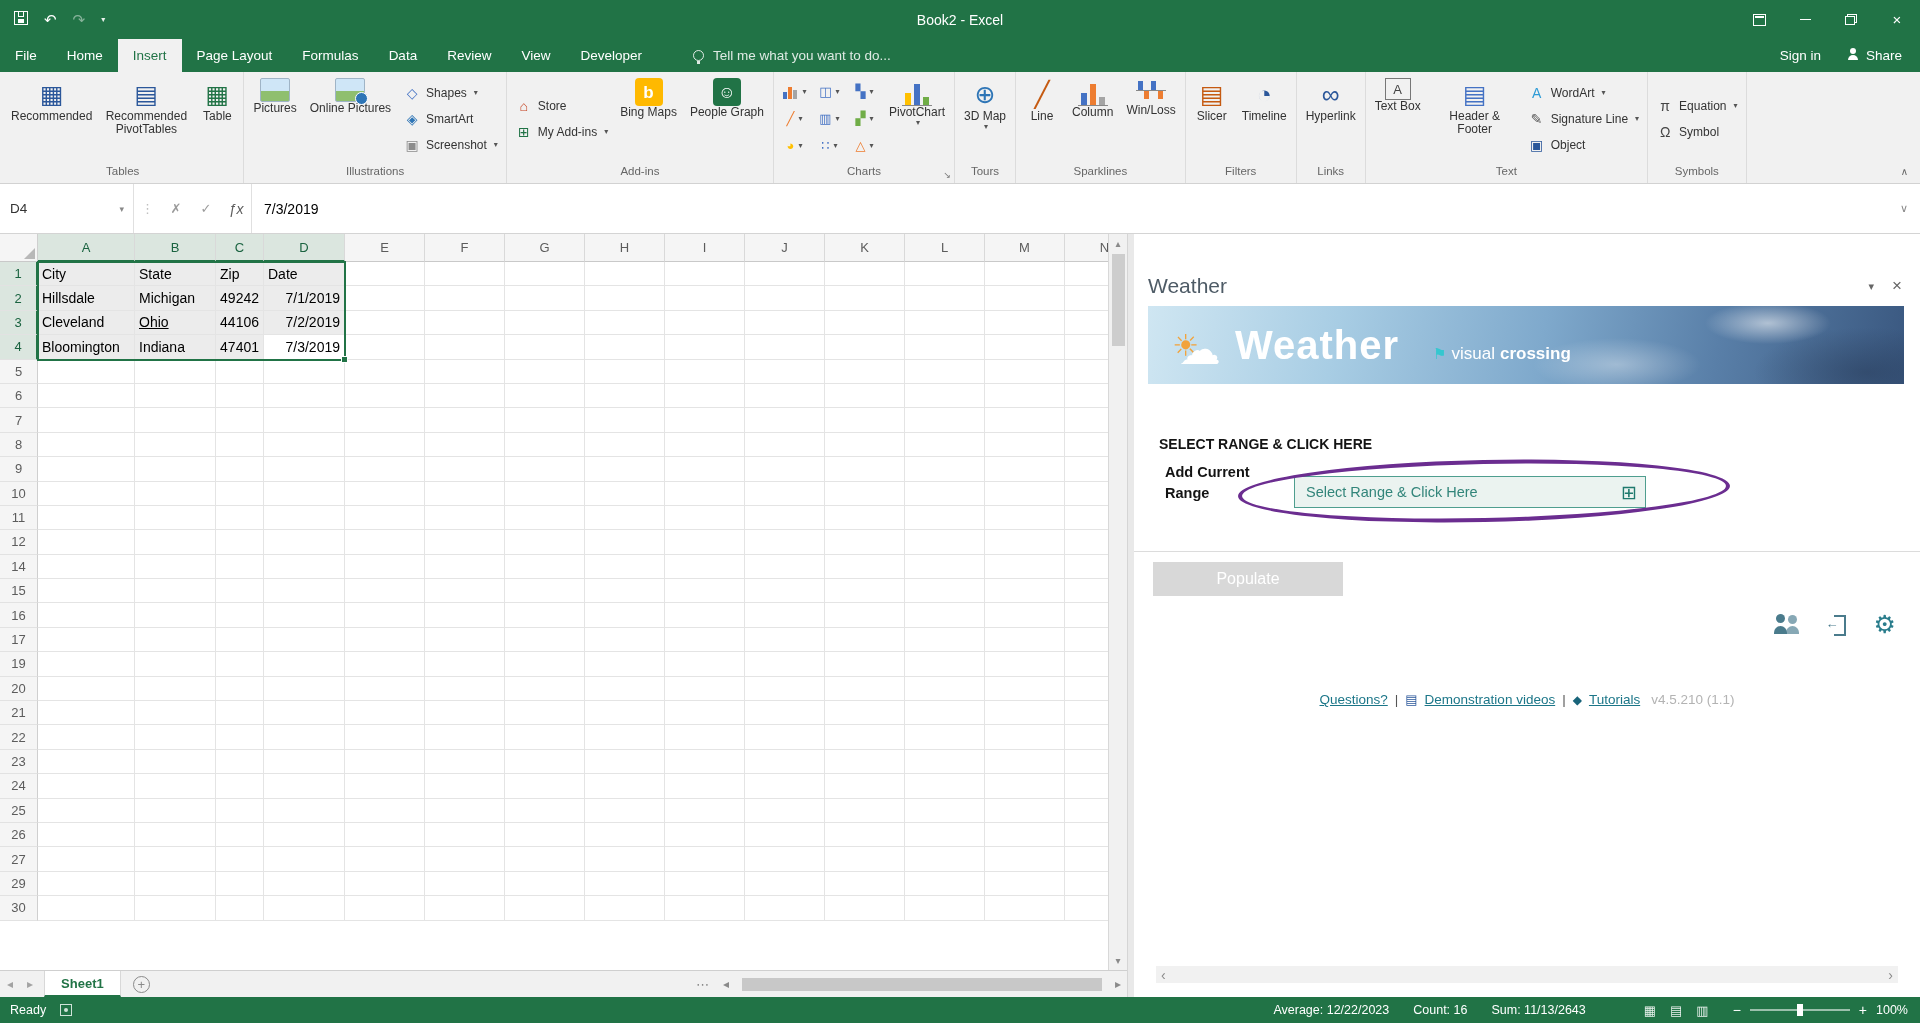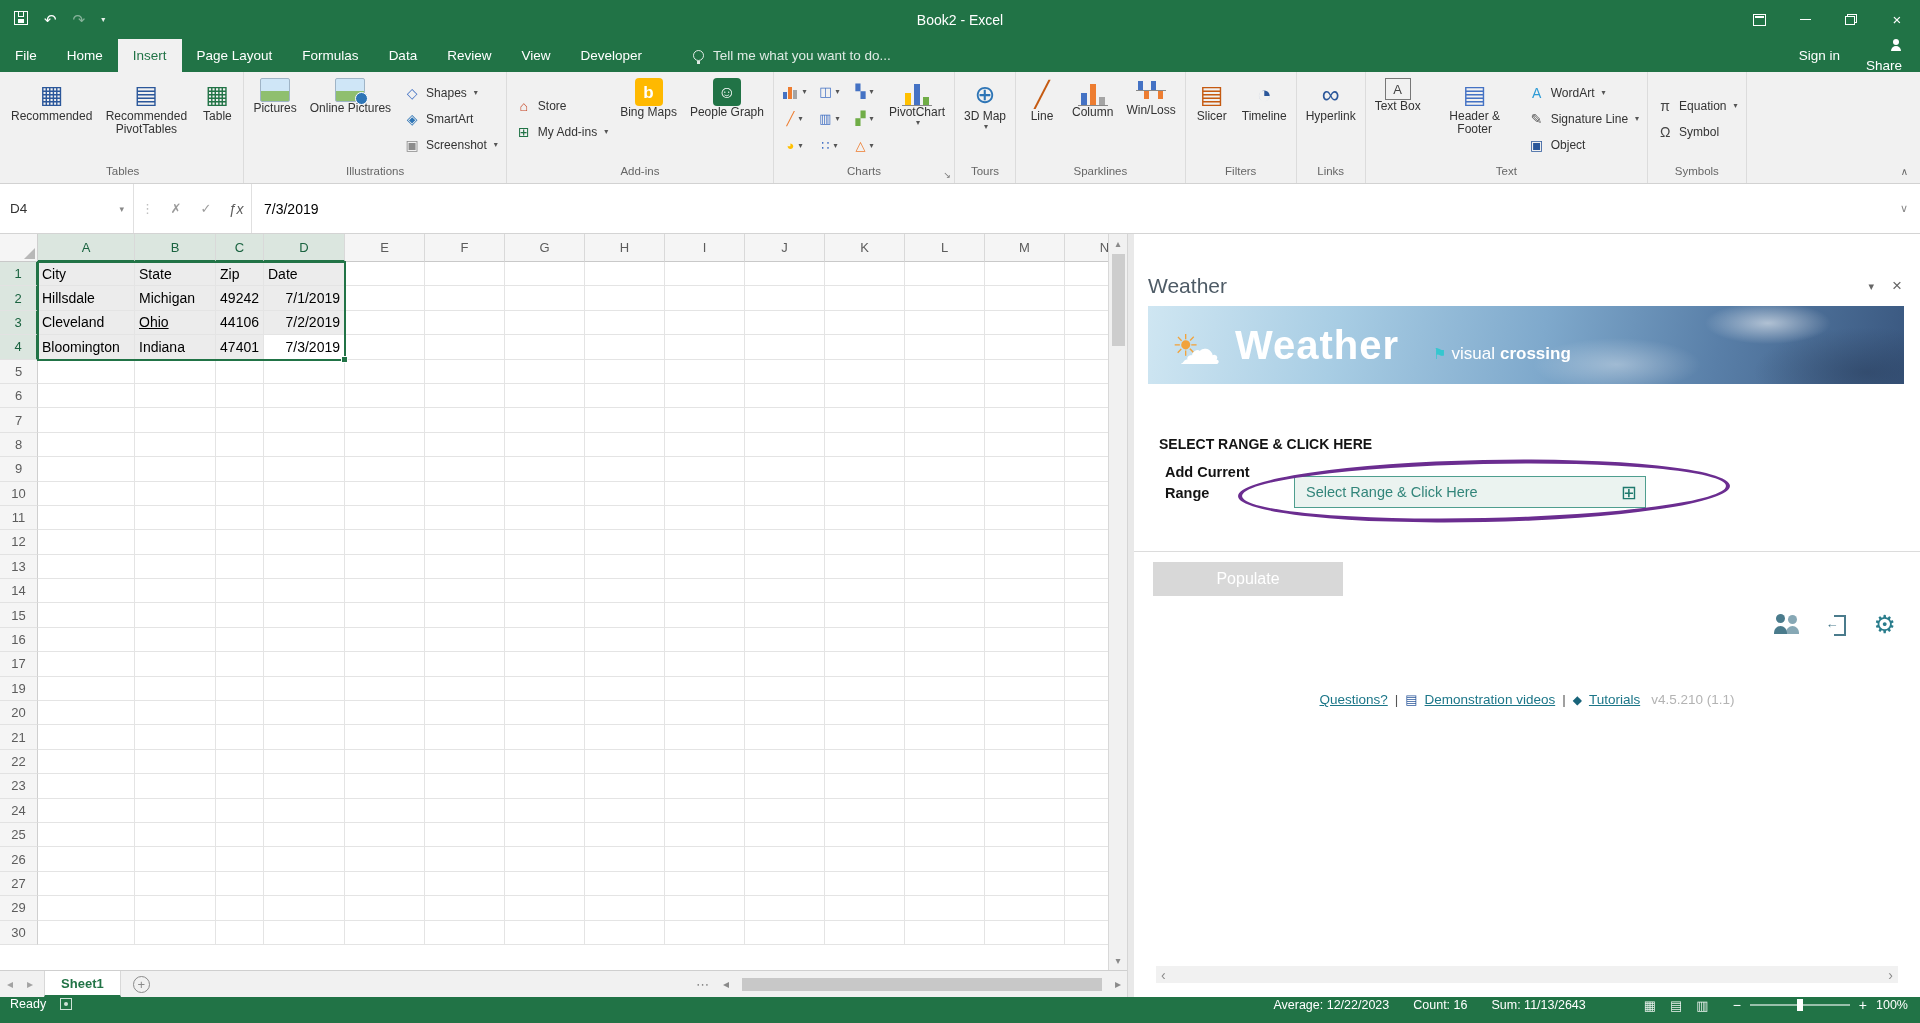--- a/index.html
+++ b/index.html
@@ -27,21 +27,21 @@
 
   
   .tabrow{height:33px;background:#217346;display:flex;align-items:stretch;color:#fff;flex:0 0 auto;}
   #tabstrip{display:flex;align-items:stretch;}
   .rtab{padding:0 15px;display:flex;align-items:center;font-size:13.5px;white-space:nowrap;}
   .rtab.active{background:#f1f1f1;color:#217346;}
   .tellme{margin-left:36px;display:flex;align-items:center;gap:9px;color:rgba(255,255,255,.85);font-size:13.5px;width:300px;}
   .bulb{width:11px;height:11px;border:1.5px solid rgba(255,255,255,.85);border-radius:50%;position:relative;display:inline-block;}
   .bulb::after{content:'';position:absolute;left:2.5px;bottom:-4px;width:3px;height:3px;background:rgba(255,255,255,.85);}
   .tr-right{margin-left:auto;display:flex;align-items:center;gap:26px;padding-right:18px;font-size:13.5px;}
-  .share{display:flex;align-items:flex-end;gap:7px;flex-direction:column;}
+  .share{display:flex;align-items:flex-start;gap:7px;}
   .person-ico{width:12px;height:12px;position:relative;display:inline-block;}
   .person-ico::before{content:'';position:absolute;left:3px;top:0;width:6px;height:6px;border-radius:50%;background:#fff;}
   .person-ico::after{content:'';position:absolute;left:1px;bottom:0;width:10px;height:5px;border-radius:5px 5px 0 0;background:#fff;}
 
   
   .ribbon{height:112px;background:#f1f1f1;border-bottom:1px solid #d2d2d2;display:flex;align-items:stretch;padding-left:2px;position:relative;flex:0 0 auto;overflow:hidden;}
   .rgroup{display:flex;flex-direction:column;border-right:1px solid #dcdcdc;padding:2px 3px 0;position:relative;}
   .rgroup-content{flex:1;display:flex;align-items:stretch;gap:1px;}
   .rgroup-label{height:20px;text-align:center;color:#666;font-size:11.5px;line-height:17px;}
   .rbtn-lg{display:flex;flex-direction:column;align-items:center;padding:4px 6px 1px;min-width:46px;}
@@ -154,21 +154,21 @@
   .tp-link{color:#1b7688;text-decoration:underline;}
   .tp-sep{color:#555;}
   .tp-vid{color:#2b579a;font-size:13px;}
   .tp-cap{color:#19647a;font-size:12px;}
   .tp-ver{color:#b3b3b3;margin-left:4px;}
   .tp-scroll{position:absolute;bottom:14px;left:22px;right:22px;height:17px;background:#f1f1f1;display:flex;align-items:center;justify-content:space-between;padding:0 5px;}
   .tp-sarrow{color:#8a8a8a;font-size:14px;line-height:1;}
   .tp-strack{flex:1;}
 
   
-  .statusbar{height:26px;background:#217346;color:#fff;display:flex;align-items:flex-start;font-size:12.5px;flex:0 0 auto;}
+  .statusbar{height:26px;background:#217346;color:#fff;display:flex;align-items:center;font-size:12.5px;flex:0 0 auto;}
   .sb-left{display:flex;align-items:center;gap:14px;padding-left:10px;}
   .macro-ico{width:12px;height:12px;border:1px solid #cfe3d8;position:relative;display:inline-block;}
   .macro-ico::after{content:'';position:absolute;left:3px;top:3px;width:4px;height:4px;background:#cfe3d8;border-radius:50%;}
   .sb-right{margin-left:auto;display:flex;align-items:center;gap:24px;padding-right:12px;}
   .view-group{display:flex;align-items:center;gap:14px;margin-left:34px;color:#e8f1ec;font-size:13px;}
   .zoom-group{display:flex;align-items:center;gap:9px;}
   .zs-track{width:100px;height:2px;background:rgba(255,255,255,.55);position:relative;}
   .zs-thumb{position:absolute;left:calc(50% - 3px);top:-5px;width:6px;height:12px;background:#fff;}
   .zoom-sign{font-size:14px;}
 </style>
@@ -660,37 +660,20 @@
                 <div class="cell" style="width: 80px;"></div>
                 <div class="cell" style="width: 80px;"></div>
                 <div class="cell" style="width: 80px;"></div>
                 <div class="cell" style="width: 80px;"></div>
                 <div class="cell" style="width: 80px;"></div>
                 <div class="cell" style="width: 80px;"></div>
                 <div class="cell" style="width: 80px;"></div>
               </div>
               <div class="grow">
                 <div class="rh">12</div>
-                <div class="cell" style="width: 97px;"></div>
-                <div class="cell" style="width: 81px;"></div>
-                <div class="cell" style="width: 48px;"></div>
-                <div class="cell" style="width: 81px;"></div>
-                <div class="cell" style="width: 80px;"></div>
-                <div class="cell" style="width: 80px;"></div>
-                <div class="cell" style="width: 80px;"></div>
-                <div class="cell" style="width: 80px;"></div>
-                <div class="cell" style="width: 80px;"></div>
-                <div class="cell" style="width: 80px;"></div>
-                <div class="cell" style="width: 80px;"></div>
-                <div class="cell" style="width: 80px;"></div>
-                <div class="cell" style="width: 80px;"></div>
-                <div class="cell" style="width: 80px;"></div>
-              </div>
-              <div class="grow">
-                <div class="rh">13</div>
                 <div class="cell" style="width: 97px;"></div>
                 <div class="cell" style="width: 81px;"></div>
                 <div class="cell" style="width: 48px;"></div>
                 <div class="cell" style="width: 81px;"></div>
                 <div class="cell" style="width: 80px;"></div>
                 <div class="cell" style="width: 80px;"></div>
                 <div class="cell" style="width: 80px;"></div>
                 <div class="cell" style="width: 80px;"></div>
                 <div class="cell" style="width: 80px;"></div>
                 <div class="cell" style="width: 80px;"></div>

